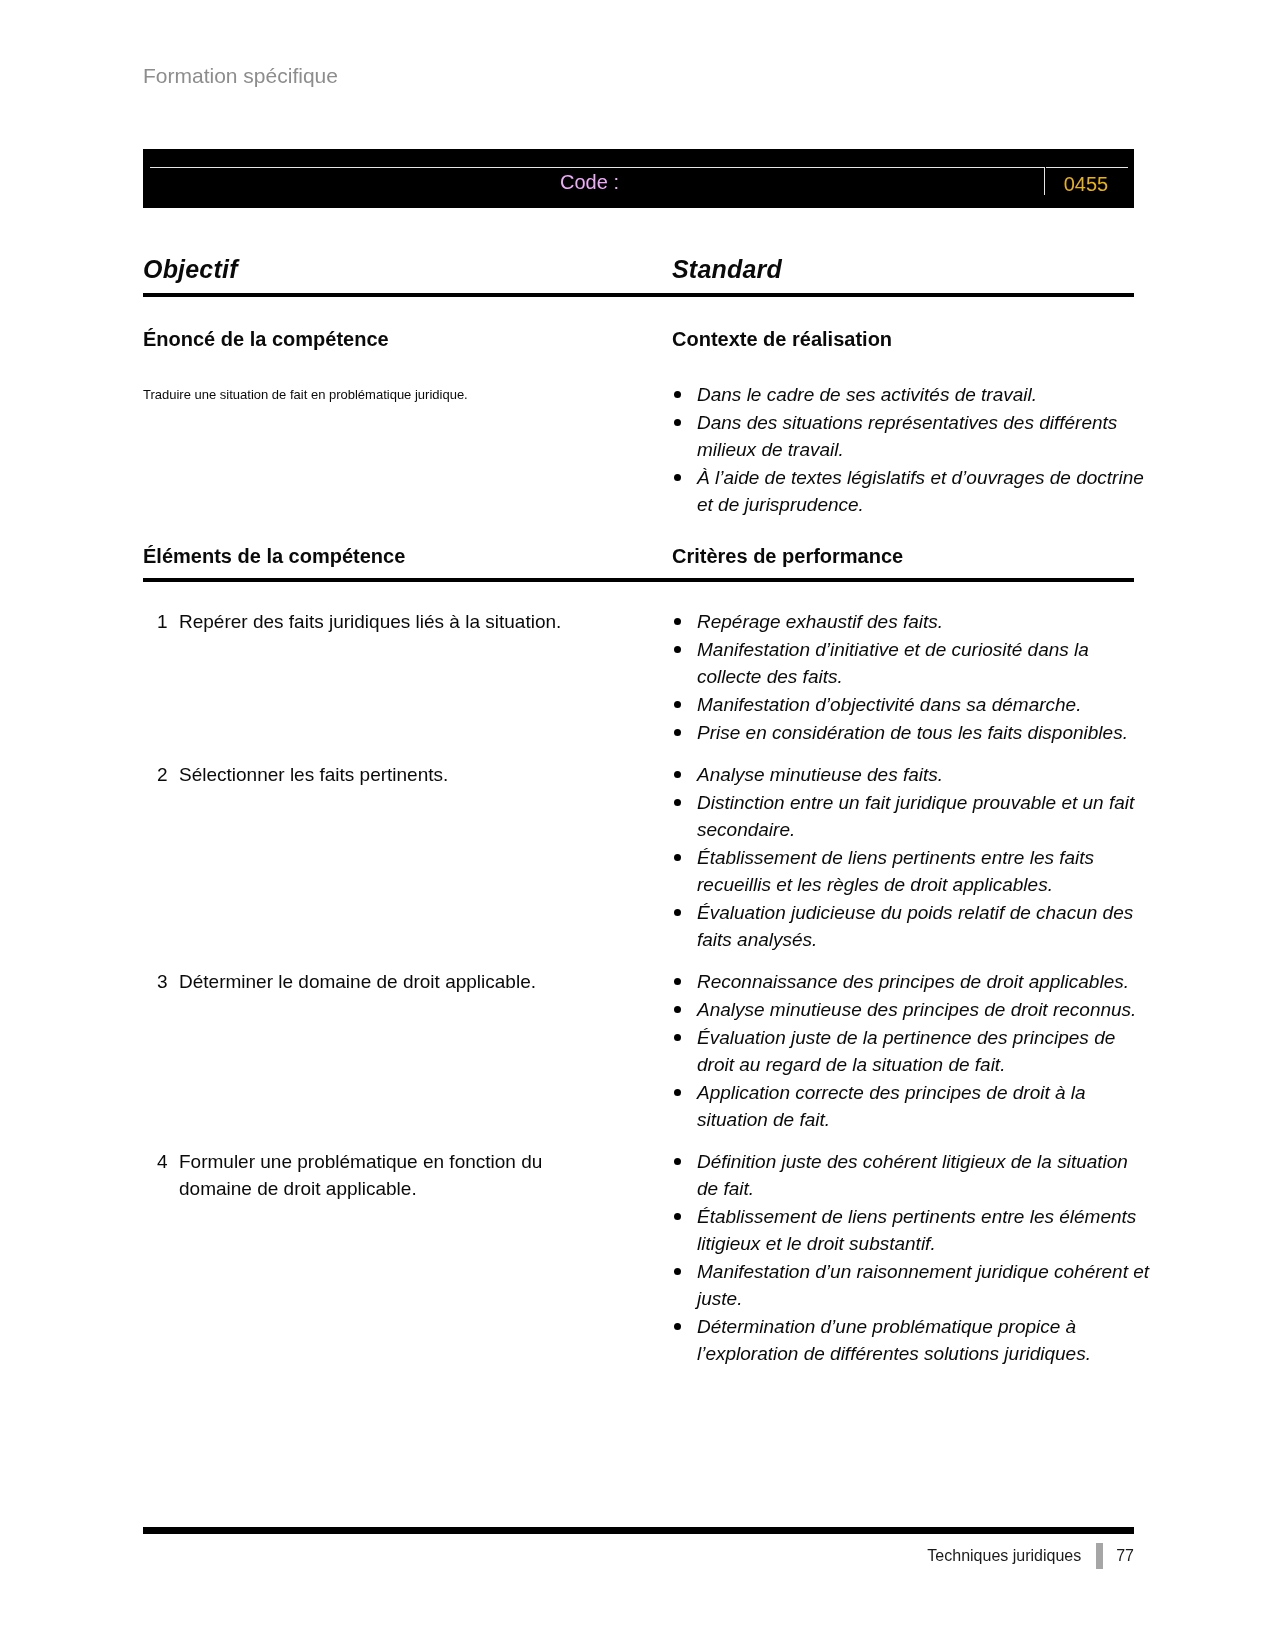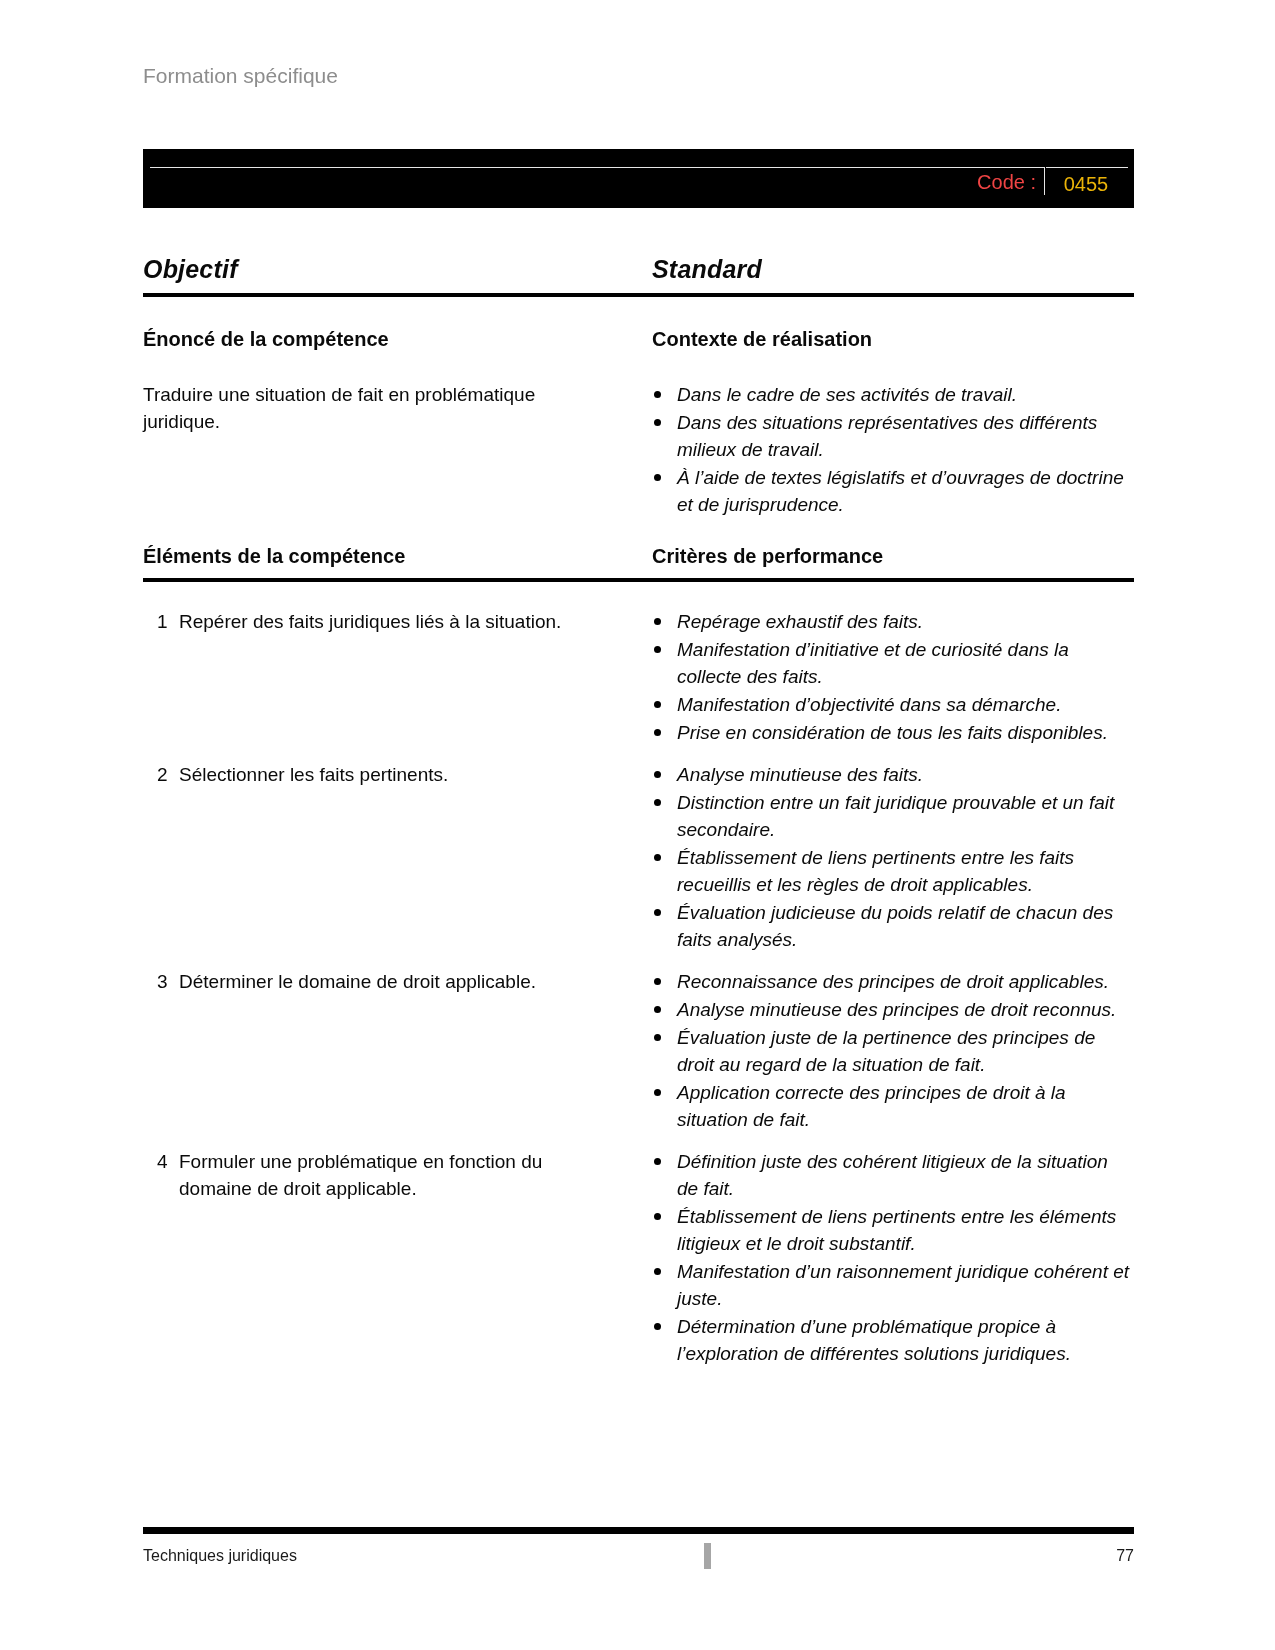--- a/index.html
+++ b/index.html
@@ -26,56 +26,56 @@
     position:relative;
     margin-top:59px;
     height:59px;
     background:#000000;
   }
   .bar-line{position:absolute;left:7px;top:18px;width:894px;height:1px;background:#e6e6e6;}
   .code-sep{position:absolute;left:901px;top:18px;width:1px;height:28px;background:#e6e6e6;}
   .code-value-line{position:absolute;left:903px;top:18px;width:82px;height:1px;background:#e6e6e6;}
   .code-label{
     position:absolute;left:0;top:21px;width:893px;
-    text-align:right;color:#ef4444;font-size:20px;line-height:24px;
+    text-align:center;color:#f0abfc;font-size:20px;line-height:24px;
   }
   .code-value{
     position:absolute;left:903px;top:23px;width:80px;
     text-align:center;color:#eab308;font-size:20px;line-height:24px;
   }
   
-  .grid{display:grid;grid-template-columns:509px 482px;}
+  .grid{display:grid;grid-template-columns:509px 482px;gap:20px;}
   .title-row{margin-top:46px;}
   .col-title{
     font-size:25px;line-height:30px;
     font-weight:700;font-style:italic;
     letter-spacing:0.2px;
   }
   .rule-thick{height:4px;background:#000000;margin-top:9px;}
   .heading-row{margin-top:29px;}
   .heading-row.second{margin-top:24px;}
   .grid h3{
     margin:0;font-size:20px;line-height:26px;font-weight:700;
   }
   .body-row{margin-top:29px;}
-  .left-cell{padding-right:62px;font-size:19px;line-height:27px;}
+  .left-cell{padding-right:62px;font-size:13px;line-height:27px;}
   
   ul.bullets{list-style:none;margin:0;padding:0 0 0 2px;font-size:19px;line-height:27px;font-style:italic;}
   ul.bullets li{display:flex;margin:0 0 1px 0;}
   .dot{flex:0 0 7px;width:7px;height:7px;border-radius:50%;background:#000;margin:10px 16px 0 0;}
   
   .item-row{margin-top:26px;}
   .item-row + .item-row{margin-top:14px;}
   .item-left{display:flex;padding-right:62px;font-size:19px;line-height:27px;}
   .item-num{flex:0 0 22px;margin-left:14px;}
   
   .footer{position:absolute;left:143px;top:1527px;width:991px;}
   .footer-rule{height:7px;background:#000000;}
   .footer-line{
-    margin-top:9px;display:flex;justify-content:space-between;align-items:center;
+    margin-top:9px;display:flex;justify-content:flex-end;align-items:center;
     font-size:16px;line-height:26px;color:#1a1a1a;
   }
   .footer-divider{width:7px;height:26px;background:#a6a6a6;margin:0 13px 0 15px;}
 </style>
 </head>
 <body>
 
 <div class="page">
   <div class="content">
 

